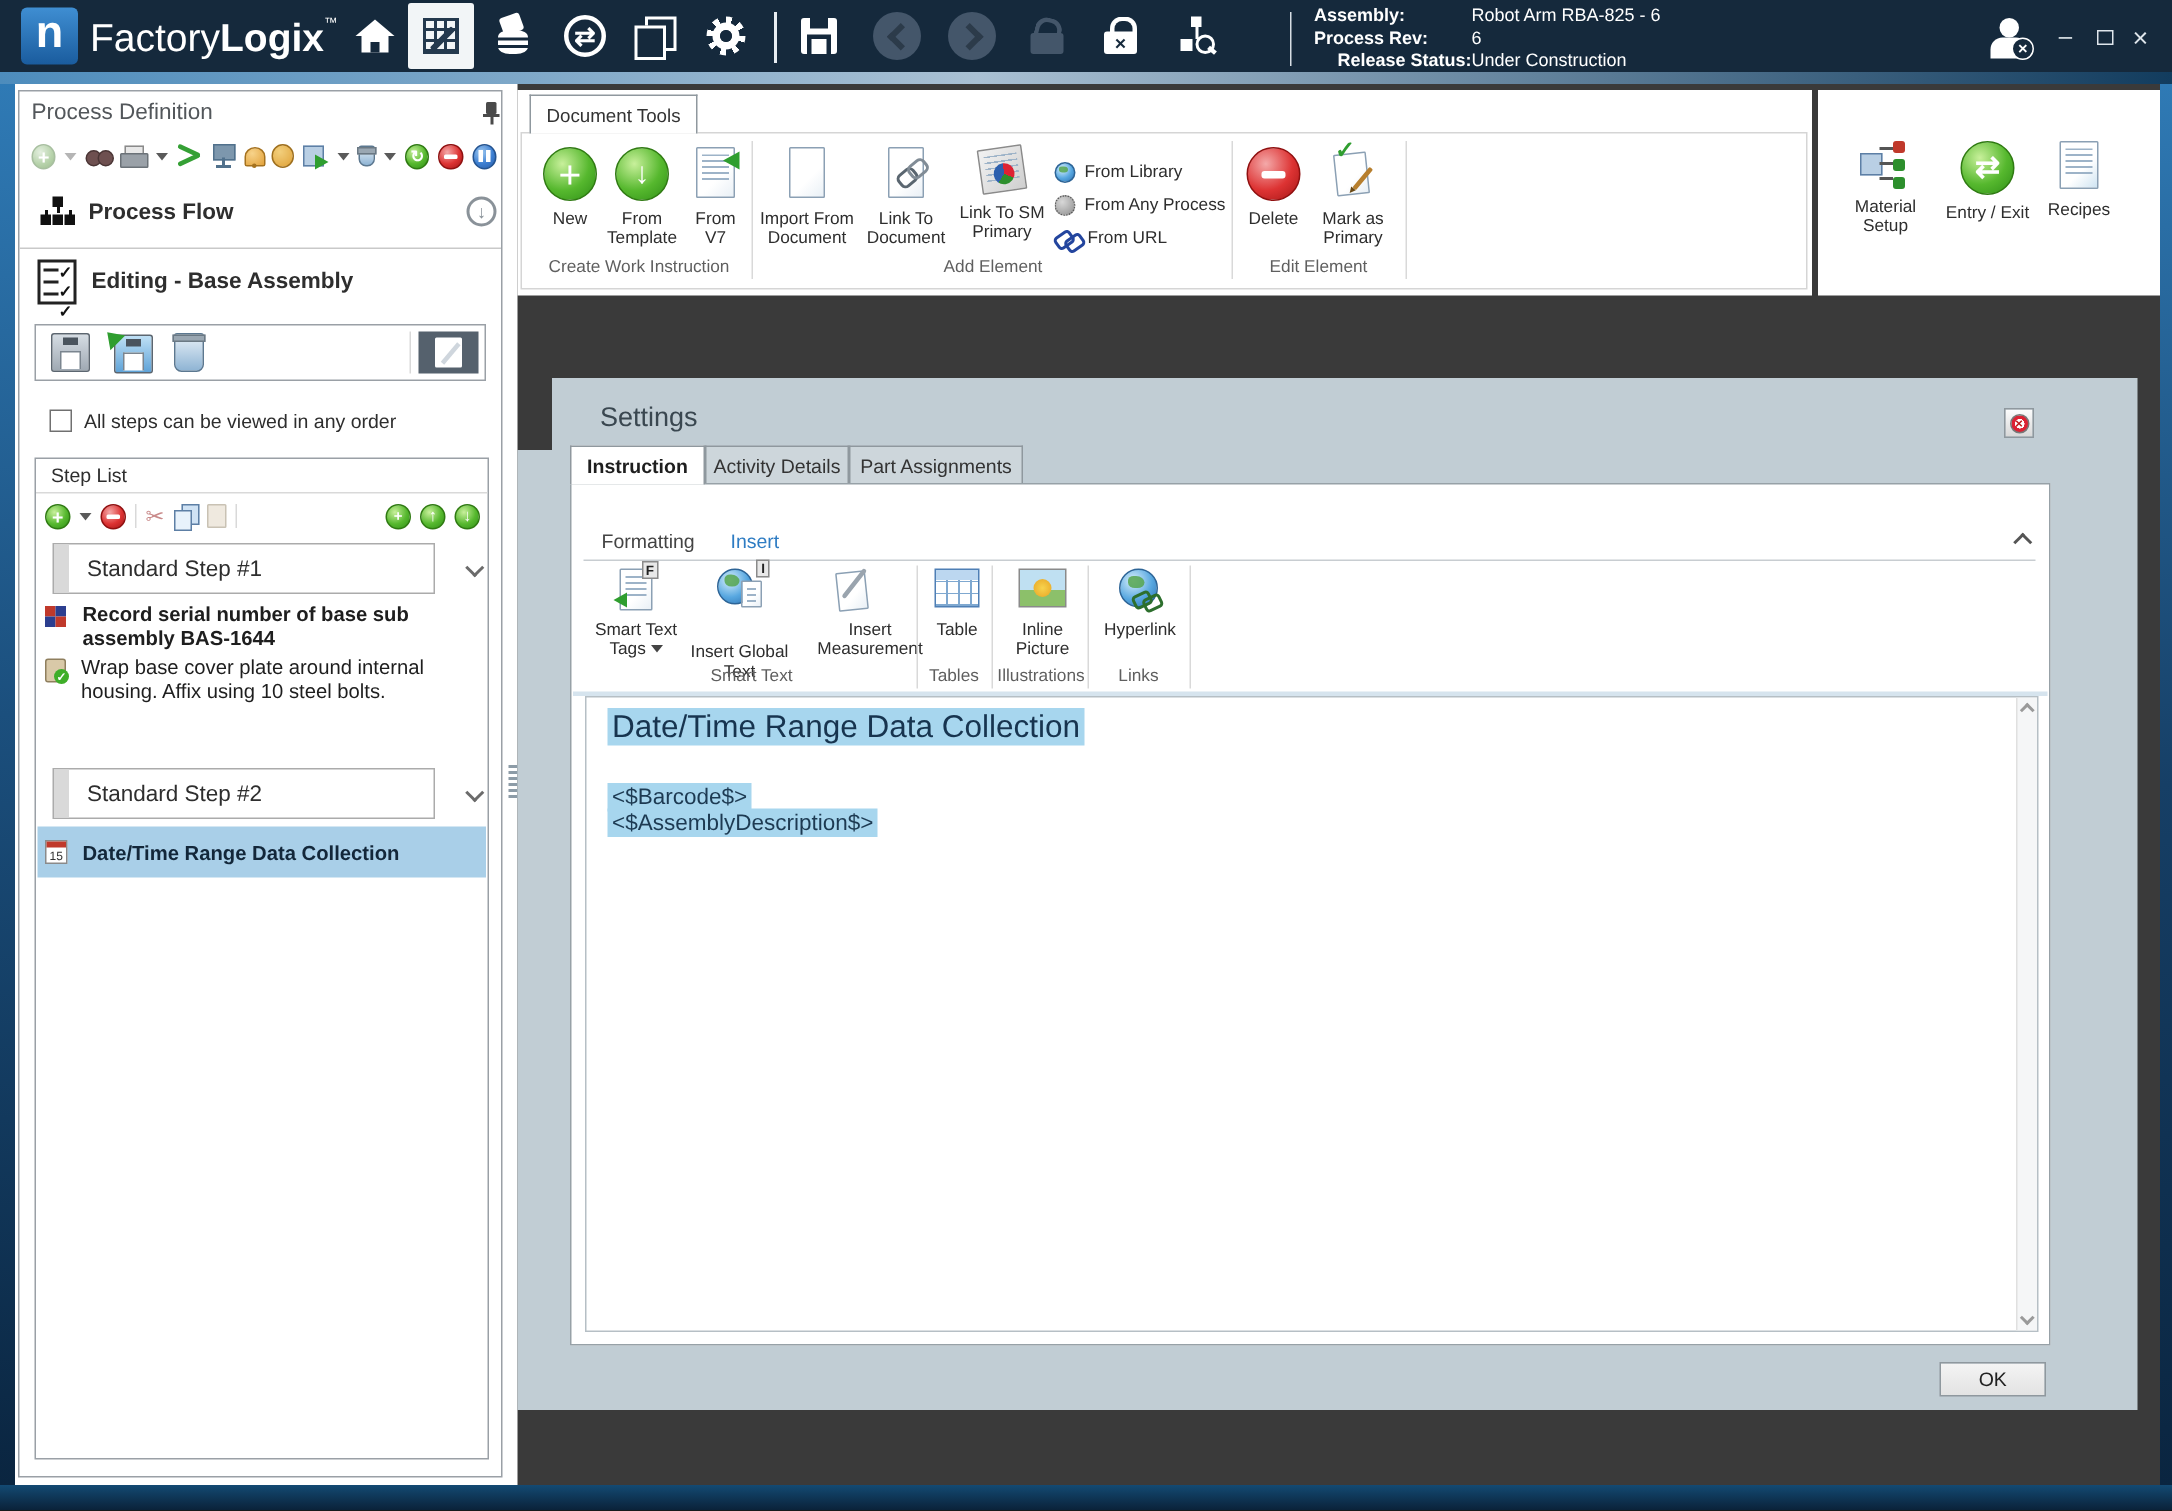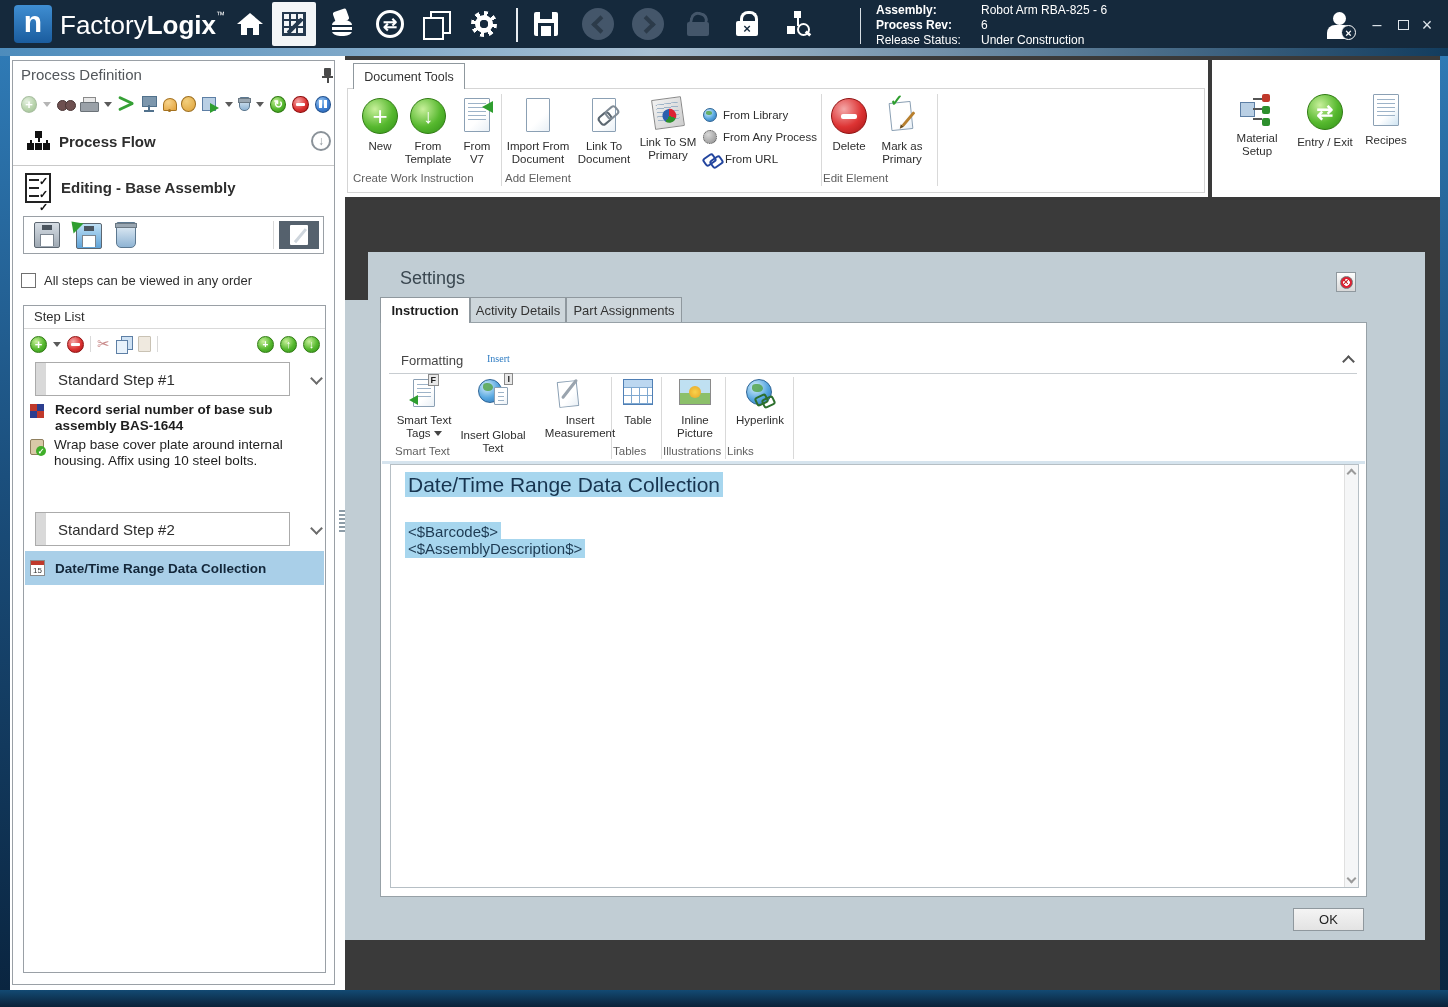--- a/index.html
+++ b/index.html
@@ -16,21 +16,21 @@
   .doc{background:linear-gradient(135deg,#ffffff 60%,#e9f0f6);border:1px solid #8ba0b4;border-radius:1px;}
   .doc-lines::before{content:"";position:absolute;left:3px;right:3px;top:4px;height:60%;
       background:repeating-linear-gradient(to bottom,#9db3c8 0 1px,transparent 1px 4px);}
   .globe{border-radius:50%;background:radial-gradient(circle at 35% 30%,#d9f0fc,#57a7e0 55%,#2d6fae);border:1px solid #2d6496;}
   .globe::before{content:"";position:absolute;left:20%;top:15%;width:45%;height:35%;background:#55a54e;border-radius:40% 60% 50% 50%;opacity:.85;}
   .chev{display:inline-block;width:7px;height:7px;border-right:2px solid #6b6b6b;border-bottom:2px solid #6b6b6b;transform:rotate(45deg);}
   .caret{display:inline-block;width:0;height:0;border-left:4px solid transparent;border-right:4px solid transparent;border-top:5px solid #5a5a5a;}
   .vline{background:#d9d9d9;width:1px;}
   .grip{background:repeating-linear-gradient(to bottom,#8d9ca7 0 2px,transparent 2px 4px);}
   .ribbon-btn{display:flex;flex-direction:column;align-items:center;text-align:center;font-size:11.5px;color:#2e2e2e;line-height:13px;cursor:default;}
-  .grp-label{font-size:11.5px;color:#5f5f5f;text-align:left;}
+  .grp-label{font-size:11.5px;color:#5f5f5f;text-align:center;}
   .hl{background:#a7d6ee;padding:1px 3px;}
   .tbl-ic{background:#fff;border:1px solid #4f7fb5;
      background-image:linear-gradient(#bcd7f0 0 7px,rgba(0,0,0,0) 7px),
        repeating-linear-gradient(to right,rgba(0,0,0,0) 0 7px,#7fa8d0 7px 8px),
        repeating-linear-gradient(to bottom,rgba(0,0,0,0) 0 7px,#7fa8d0 7px 8px);}
   .pic-ic{border:1px solid #8a8a8a;background:linear-gradient(#bfe0f2 55%,#8cc06a 55%);}
   .pic-ic::after{content:"";position:absolute;width:12px;height:12px;border-radius:50%;
      background:radial-gradient(#f7d34d,#e8a424);left:50%;top:48%;transform:translate(-50%,-50%);}
   .floppy{background:linear-gradient(#d6dde4,#9fa9b3);border:1px solid #5c6670;border-radius:2px;}
   .floppy::before{content:"";position:absolute;left:20%;right:20%;bottom:1px;height:45%;background:#fff;border:1px solid #7b858f;border-bottom:none;}
@@ -155,21 +155,21 @@
   <div class="abs" style="left:876px;top:3px;width:330px;color:#fff;font-size:12px;line-height:15px;">
     <div style="display:flex;">
         <span style="font-weight:bold;width:105px;">Assembly:</span>
         <span>Robot Arm RBA-825 - 6</span>
       </div>
     <div style="display:flex;">
         <span style="font-weight:bold;width:105px;">Process Rev:</span>
         <span>6</span>
       </div>
     <div style="display:flex;">
-        <span style="font-weight:normal;width:105px;">Release Status:</span>
+        <span style="font-weight:bold;width:105px;text-align:right;">Release Status:</span>
         <span>Under Construction</span>
       </div>
   </div>
 
   <div class="abs navico" style="left:1318px;top:4px;">
     <span class="ico" style="width:30px;height:28px;">
       <span class="abs" style="left:8px;top:0;width:13px;height:13px;background:#fff;border-radius:50%;"></span>
       <span class="abs" style="left:2px;top:13px;width:25px;height:14px;background:#fff;border-radius:8px 8px 0 0;"></span>
       <span class="abs circle" style="left:16px;top:13px;width:15px;height:15px;background:#15293c;border:1.5px solid #fff;color:#fff;font-size:11px;">×</span>
     </span>
@@ -261,21 +261,21 @@
       <span class="ico trash-ic" style="width:20px;height:26px;margin:0 8px;"></span>
       <span style="flex:1;"></span>
       <span class="vline" style="height:28px;"></span>
       <span style="width:40px;height:28px;background:#55616d;margin-left:5px;display:flex;align-items:center;justify-content:center;position:relative;">
         <span class="ico" style="width:18px;height:20px;background:#fff;border-radius:1px;">
           <span class="abs" style="left:9px;top:2px;width:2.5px;height:17px;background:#cfd6dd;transform:rotate(40deg);"></span>
         </span>
       </span>
     </div>
 
-    <div class="abs" style="left:8px;top:212px;display:flex;align-items:center;gap:8px;justify-content:center;">
+    <div class="abs" style="left:20px;top:212px;display:flex;align-items:center;gap:8px;justify-content:center;">
       <span style="width:13px;height:13px;border:1px solid #707070;background:#fff;display:inline-block;"></span>
       <span style="font-size:13px;color:#2e2e2e;">All steps can be viewed in any order</span>
     </div>
 
     <div class="abs" style="left:10px;top:244px;width:303px;height:668px;border:1px solid #9aa0a6;box-sizing:border-box;">
       <div style="position:absolute;left:10px;top:3px;font-size:13px;color:#2e2e2e;">Step List</div>
       <div class="abs" style="left:0;top:22px;width:301px;height:1px;background:#d9d9d9;"></div>
 
       <div class="abs" style="left:6px;top:27px;width:290px;height:22px;display:flex;align-items:center;gap:6px;">
         <span class="circle g-green" style="width:17px;height:17px;font-size:13px;">+</span>
@@ -452,21 +452,21 @@
   <div class="tab" style="position:absolute;left:470px;top:297px;width:96px;height:26px;background:#cdd6db;color:#333;">
     <span>Activity Details</span>
   </div>
   <div class="tab" style="position:absolute;left:566px;top:297px;width:116px;height:26px;background:#cdd6db;color:#333;">
     <span>Part Assignments</span>
   </div>
 
   <div class="abs" style="left:380px;top:322px;width:987px;height:575px;background:#fff;border:1px solid #97a1a7;box-sizing:border-box;">
 
     <div class="abs" style="left:20px;top:30px;font-size:13px;color:#444;">Formatting</div>
-    <div class="abs" style="left:106px;top:30px;font-size:10px;color:#2e7cc3;font-family:Liberation Serif, serif;">Insert</div>
+    <div class="abs" style="left:106px;top:30px;font-size:13px;color:#2e7cc3;">Insert</div>
     <span class="chev" style="position:absolute;left:963px;top:34px;transform:rotate(-135deg);border-color:#555;"></span>
     <div class="abs" style="left:8px;top:50px;width:968px;height:1px;background:#c8cdd1;"></div>
 
     <div class="ribbon-btn abs" style="left:14px;top:56px;width:58px;">
       <span class="ico doc doc-lines" style="width:22px;height:28px;">
         <span class="abs" style="left:-5px;bottom:1px;width:0;height:0;border-top:5px solid transparent;border-bottom:5px solid transparent;border-right:9px solid #2f9e2f;"></span>
         <span class="badge">F</span>
       </span>
       <span style="margin-top:7px;"><span>Smart Text Tags</span> <span class="caret" style="border-top-color:#444;vertical-align:middle;"></span></span>
     </div>

